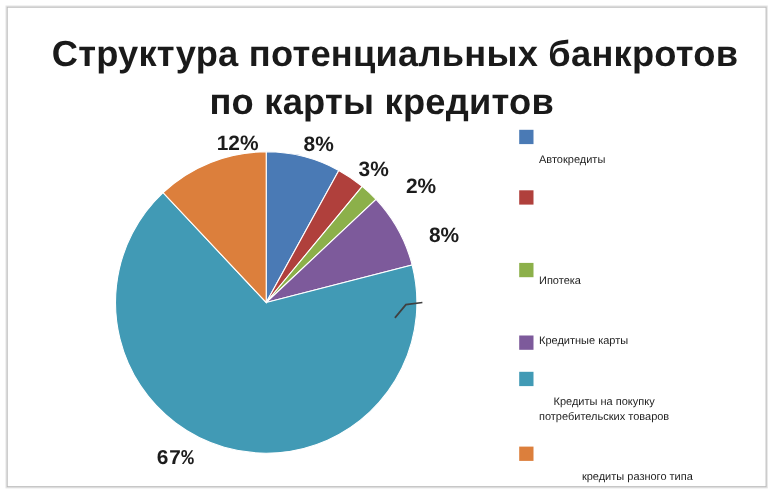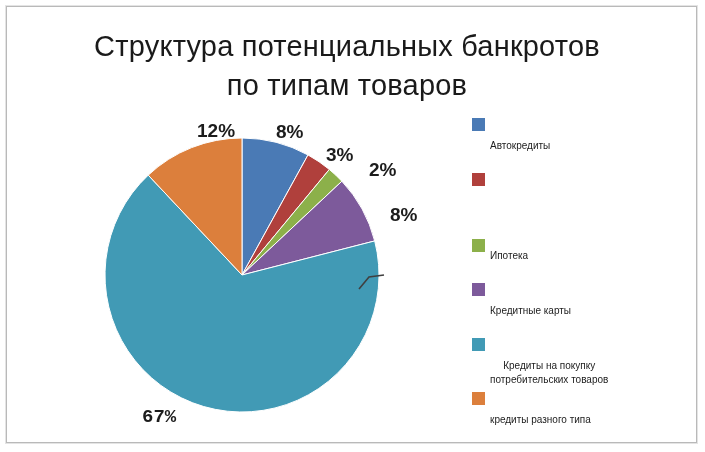--- a/index.html
+++ b/index.html
@@ -23,22 +23,22 @@
     background: #ffffff;
     border: 1px solid #b9b9b9;
     box-shadow: 0 0 0 1px #e4e4e4;
   }
   #chart-title {
     position: absolute;
     left: 40px;
     top: 20px;
     width: 600px;
     text-align: center;
-    font-size: 29px;
-    font-weight: normal;
+    font-size: 33px;
+    font-weight: bold;
     color: #1a1a1a;
     line-height: 1.33;
     letter-spacing: 0.2px;
   }
   #chart-title .title-line {
     display: block;
     white-space: nowrap;
   }
 
   
@@ -93,21 +93,21 @@
     margin-top: 24px;
   }
 </style>
 </head>
 <body>
 
 <div id="chart-frame">
 
   <div id="chart-title">
     <span class="title-line">Структура потенциальных банкротов</span>
-    <span class="title-line">по типам товаров</span>
+    <span class="title-line">по карты кредитов</span>
   </div>
 
   <div id="pie-plot">
     <svg id="pie-svg" width="430" height="340" viewBox="0 0 430 340">
       <g id="pie-slices">
           <path d="M 218 168 L 218.00 31.00 A 137 137 0 0 1 284.00 47.95 Z" fill="#4a7ab5" stroke="#ffffff" stroke-width="1"></path>
           <path d="M 218 168 L 284.00 47.95 A 137 137 0 0 1 305.33 62.44 Z" fill="#b0403c" stroke="#ffffff" stroke-width="1"></path>
           <path d="M 218 168 L 305.33 62.44 A 137 137 0 0 1 317.87 74.22 Z" fill="#8cb04a" stroke="#ffffff" stroke-width="1"></path>
           <path d="M 218 168 L 317.87 74.22 A 137 137 0 0 1 350.70 133.93 Z" fill="#7d5a9b" stroke="#ffffff" stroke-width="1"></path>
           <path d="M 218 168 L 350.70 133.93 A 137 137 0 1 1 124.22 68.13 Z" fill="#419ab5" stroke="#ffffff" stroke-width="1"></path>
@@ -129,28 +129,28 @@
       <span class="legend-swatch" style="background: rgb(74, 122, 181);"></span>
       <span class="legend-label">Автокредиты</span>
     </div>
     <div class="legend-item" style="top:55px;">
       <span class="legend-swatch" style="background: rgb(176, 64, 60);"></span>
     </div>
     <div class="legend-item" style="top:110px;align-items:center;">
       <span class="legend-swatch" style="background: rgb(140, 176, 74);"></span>
       <span class="legend-label">Ипотека</span>
     </div>
-    <div class="legend-item" style="top:165px;">
+    <div class="legend-item" style="top:165px;align-items:flex-end;">
       <span class="legend-swatch" style="background: rgb(125, 90, 155);"></span>
       <span class="legend-label">Кредитные карты</span>
     </div>
     <div class="legend-item" style="top:220px;text-align:center;">
       <span class="legend-swatch" style="background: rgb(65, 154, 181);"></span>
       <span class="legend-label">Кредиты на покупку
 потребительских товаров</span>
     </div>
-    <div class="legend-item" style="top:274px;">
+    <div class="legend-item" style="top:288px;gap:39px;">
       <span class="legend-swatch" style="background: rgb(220, 127, 60);"></span>
       <span class="legend-label">кредиты разного типа</span>
     </div>
   </div>
 
 </div>
 
 </body></html>

